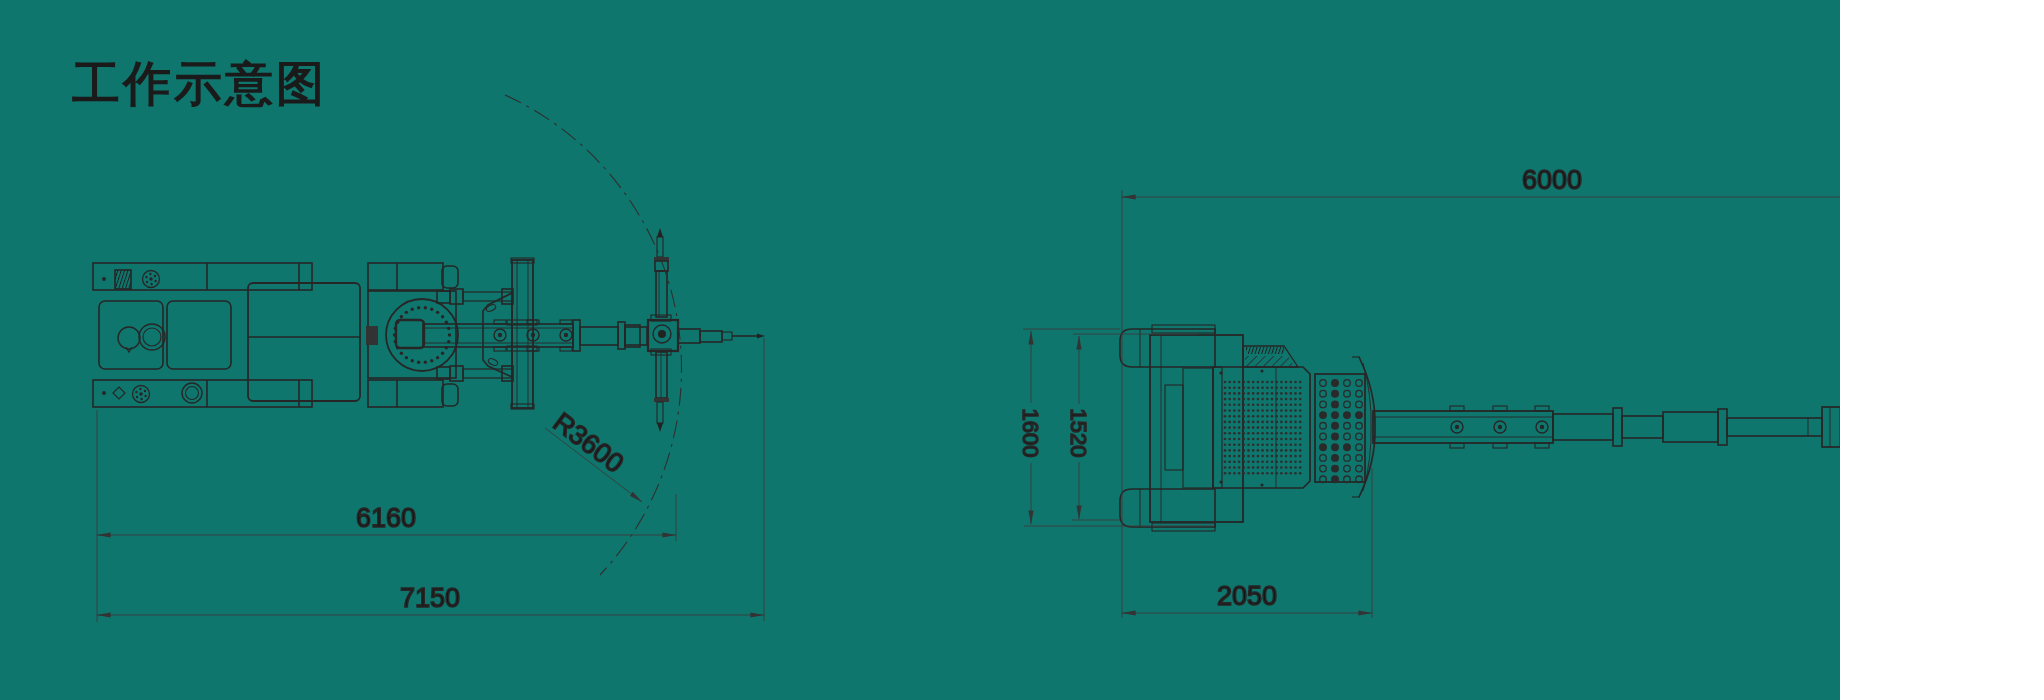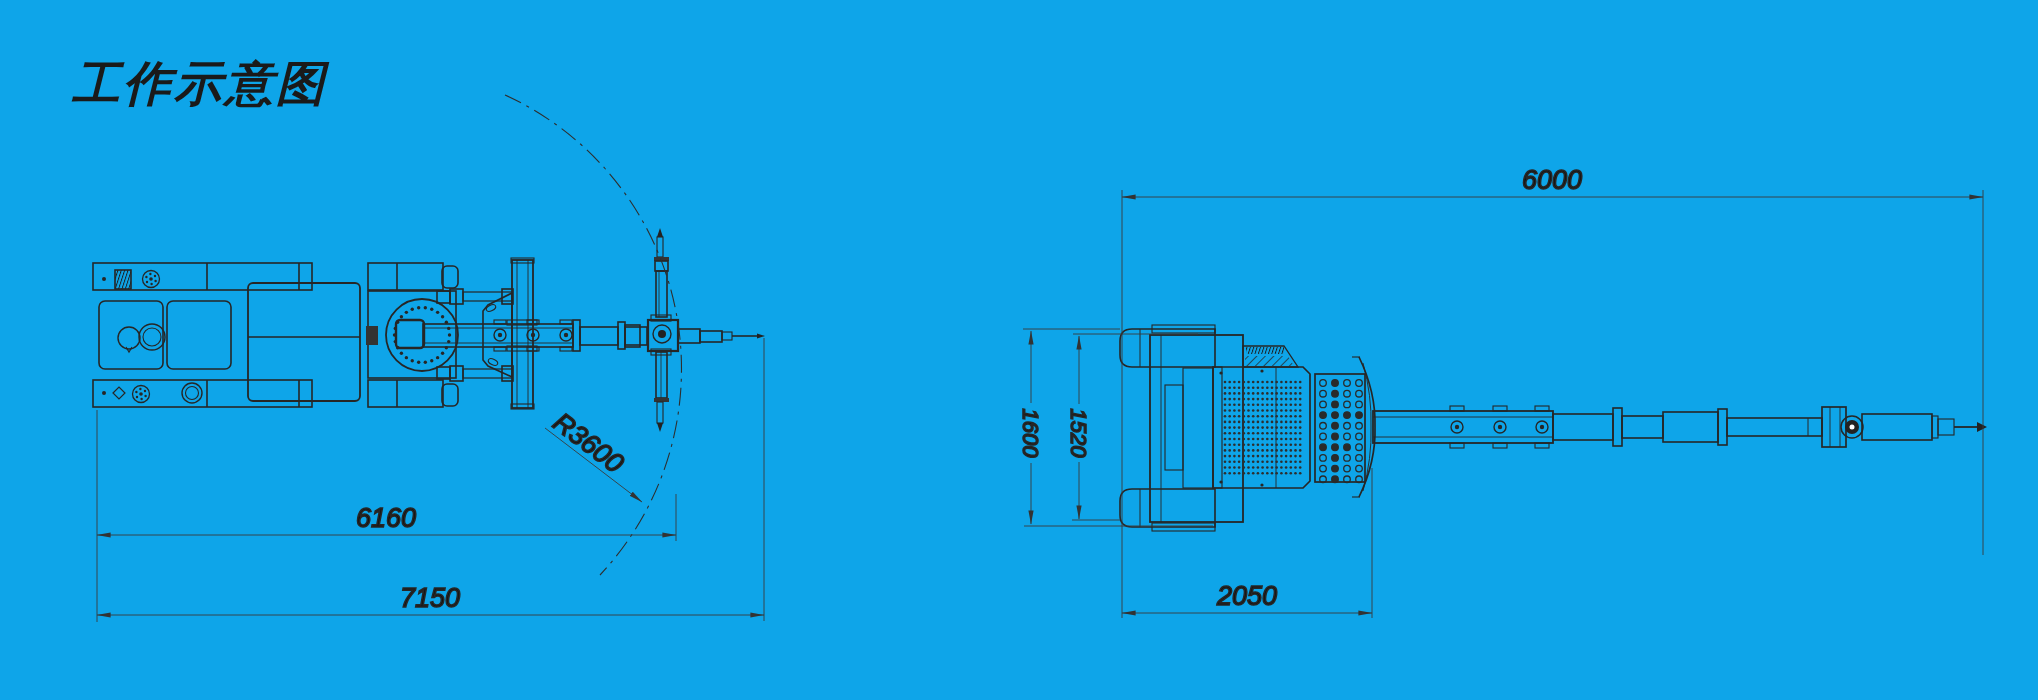--- a/index.html
+++ b/index.html
@@ -1,17 +1,17 @@
 <!DOCTYPE html>
 <html><head>
 <meta charset="utf-8">
 <style>
   html,body{margin:0;padding:0;background:#ffffff;}
-  .stage{position:relative;width:2038px;height:700px;background:#0ea5e9;overflow:hidden;
-         font-family:"Liberation Sans","DejaVu Sans",sans-serif;font-style:italic;}
+  .stage{position:relative;width:1840px;height:700px;background:#0f766e;overflow:hidden;
+         font-family:"Liberation Sans","DejaVu Sans",sans-serif;}
   svg{display:block;}
   text{fill:#111111;}
   .dim-text{font-size:27px;fill:#111;}
   .dim-text-v{font-size:22px;fill:#111;}
   .title-text{font-size:48px;font-weight:700;letter-spacing:3px;fill:#1a1a1a;
               font-family:"DejaVu Sans","Liberation Sans",sans-serif;}
 </style>
 </head>
 <body>
 

